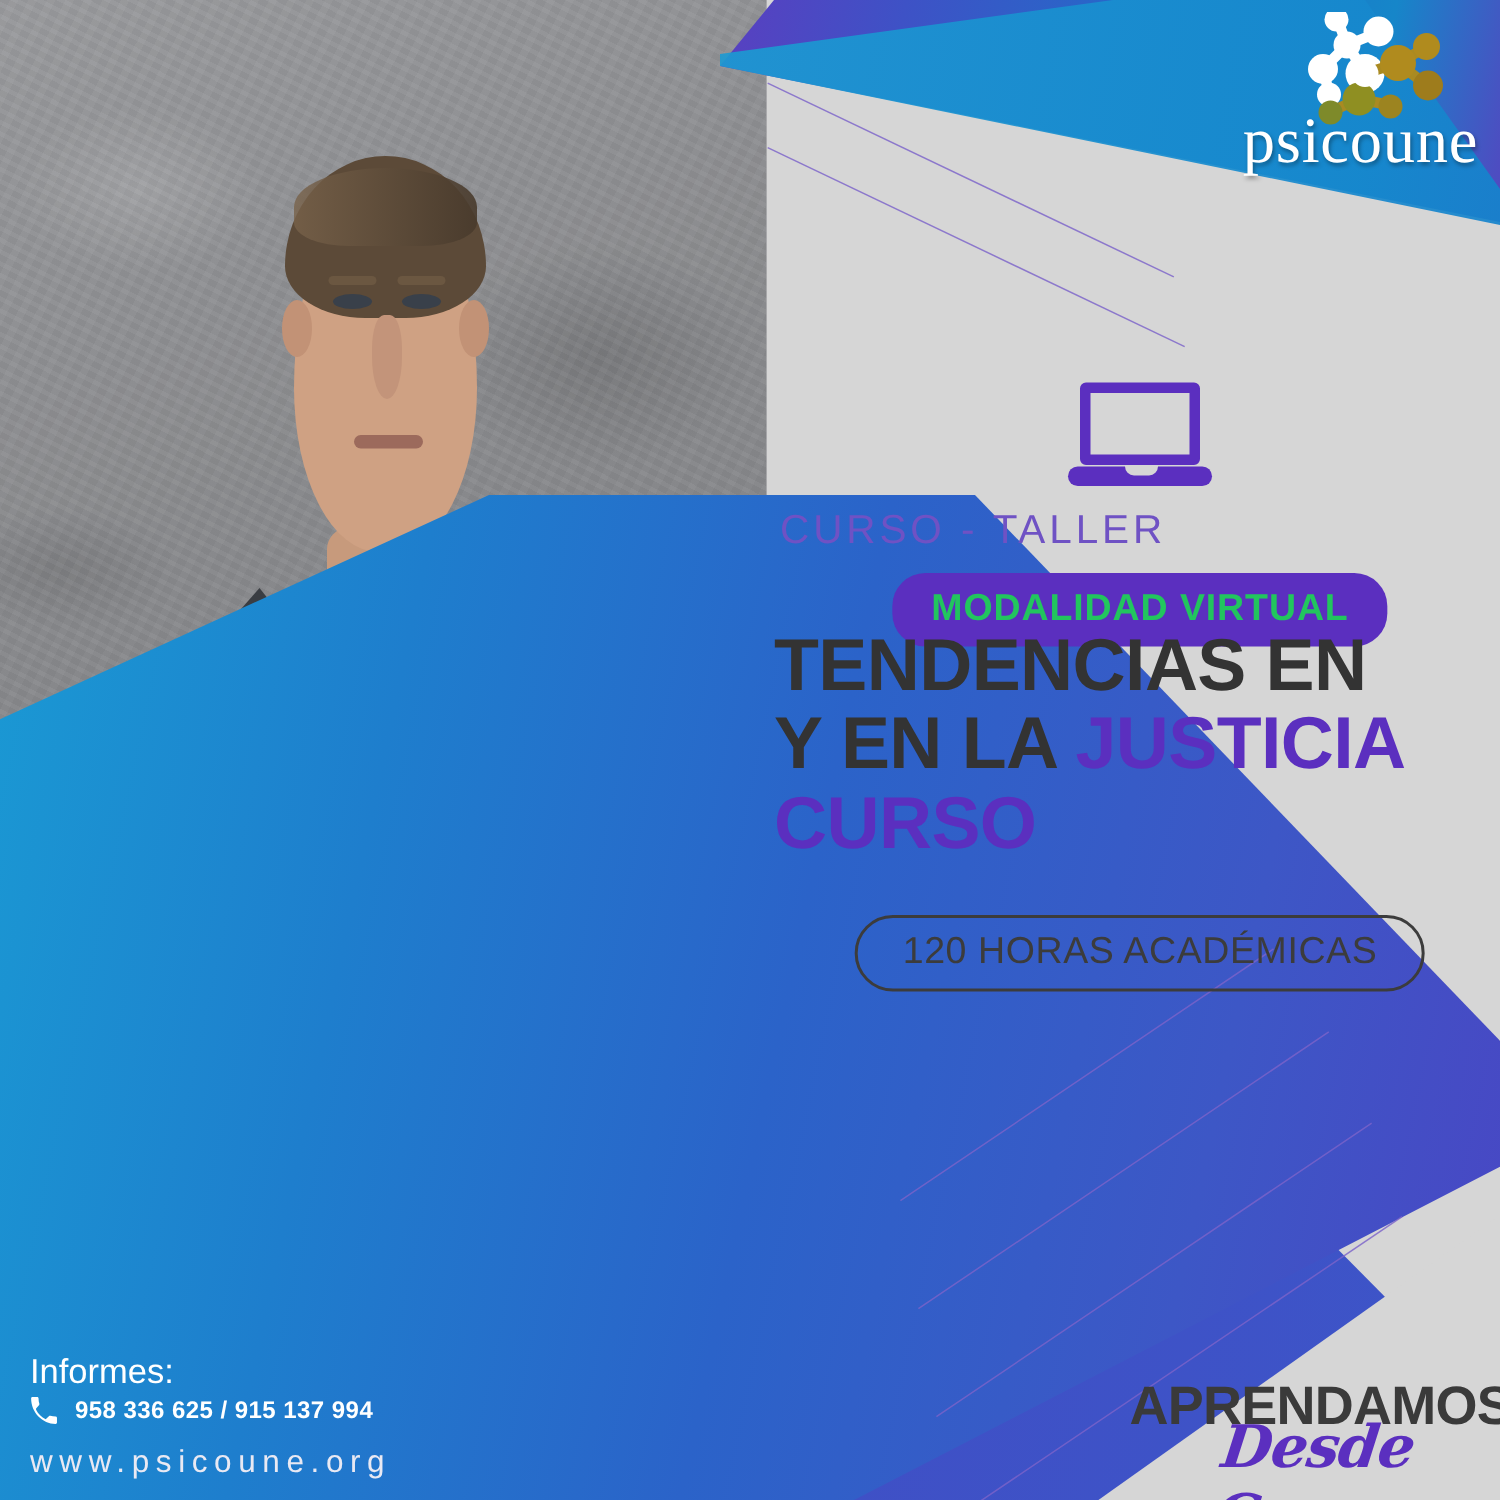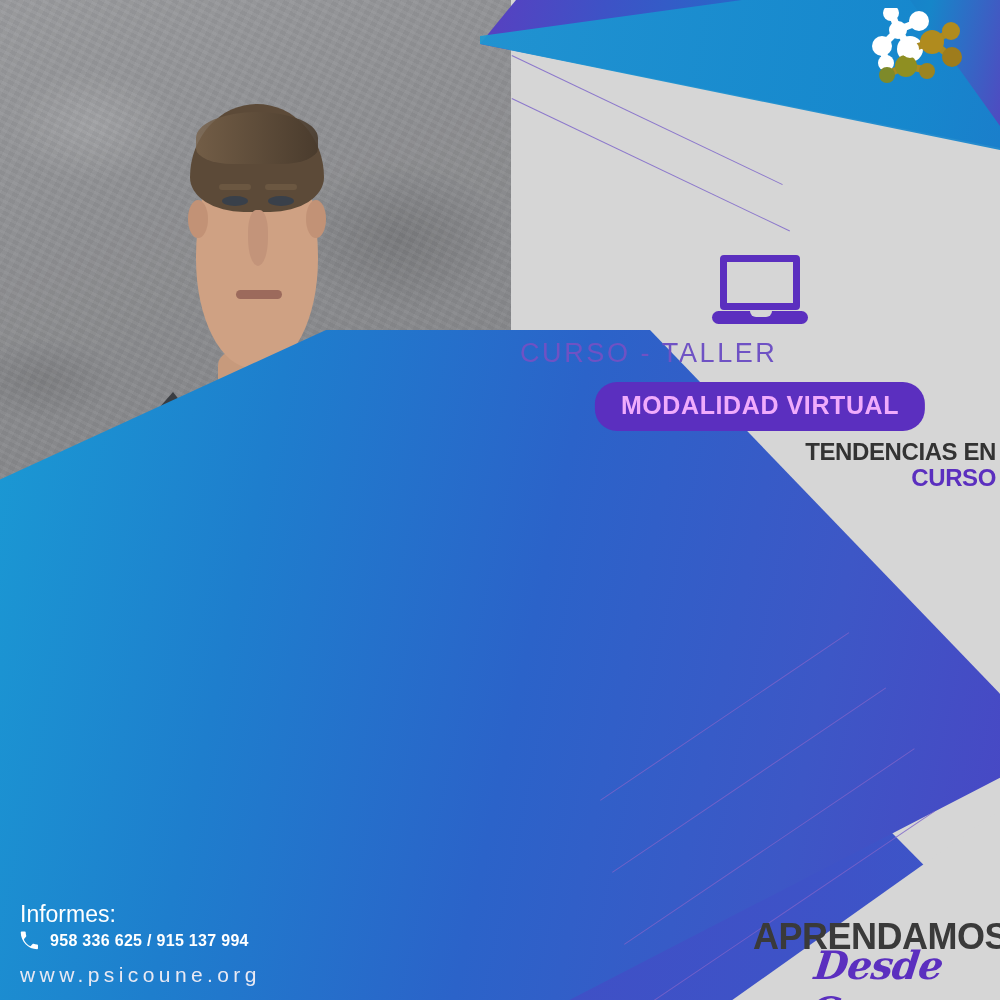--- a/index.html
+++ b/index.html
@@ -120,26 +120,26 @@
   .laptop .screen{position:absolute;left:8px;top:0;width:80px;height:55px;border:7px solid #5b2fbf;border-radius:4px;box-sizing:border-box;background:transparent;}
   .laptop .base{position:absolute;left:0;top:56px;width:96px;height:13px;background:#5b2fbf;border-radius:7px;}
   .laptop .notch{position:absolute;left:38px;top:55px;width:22px;height:7px;background:#d6d6d6;border-radius:0 0 6px 6px;}
 
   .kicker{
     position:absolute;left:0;right:0;top:338px;text-align:left;
     font-size:27px;letter-spacing:2.6px;color:#6f52c4;font-weight:400;
   }
   .badge{
     position:absolute;left:50%;top:382px;transform:translateX(-50%);
-    background:#5b2fbf;color:#f0abfc;border-radius:22px;
+    background:#5b2fbf;color:#22c55e;border-radius:22px;
     padding:9px 26px 11px;font-size:25px;font-weight:bold;letter-spacing:.6px;white-space:nowrap;
   }
   .title{
-    position:absolute;left:-4px;right:4px;top:439px;text-align:right;
-    font-size:24px;font-weight:bold;line-height:1.07;letter-spacing:-.4px;color:#333333;
+    position:absolute;left:-4px;right:4px;top:418px;text-align:left;
+    font-size:49px;font-weight:bold;line-height:1.07;letter-spacing:-.4px;color:#333333;
   }
   .title .pp{color:#5b2fbf;}
   .hours{
     position:absolute;left:50%;top:610px;transform:translateX(-50%);
     border:2px solid #3c3c3c;border-radius:26px;color:#3c3c3c;
     padding:8px 30px 10px;font-size:25px;letter-spacing:.4px;white-space:nowrap;
   }
 
   
   .logo{position:absolute;left:810px;top:8px;width:185px;height:115px;}
@@ -238,39 +238,42 @@
         <path d="M96 58 L116 62"></path>
       </g>
       <circle cx="122" cy="34" r="12" fill="#b08b1e"></circle>
       <circle cx="141" cy="23" r="9" fill="#b08b1e"></circle>
       <circle cx="142" cy="49" r="10" fill="#9e7c1c"></circle>
       <circle cx="96" cy="58" r="11" fill="#8f8f22"></circle>
       <circle cx="77" cy="67" r="8" fill="#7e8a2a"></circle>
       <circle cx="117" cy="63" r="8" fill="#9c8420"></circle>
       <circle cx="100" cy="41" r="9" fill="#ffffff"></circle>
     </svg>
+    <div class="logo-word">psicoune</div>
   </div>
 
   <div class="content">
 
     <div class="laptop">
       <div class="screen"></div>
       <div class="base"></div>
       <div class="notch"></div>
     </div>
 
     <div class="kicker">CURSO - TALLER</div>
 
     <div class="badge">MODALIDAD VIRTUAL</div>
 
     <div class="title">
       <div>TENDENCIAS EN</div>
+      <div><span>Y EN LA </span><span class="pp">JUSTICIA</span></div>
       <div class="pp">CURSO</div>
     </div>
 
+    <div class="hours">120 HORAS ACADÉMICAS</div>
   </div>
 
   <div class="informes">Informes:</div>
   <div class="phone-row">
     <svg width="22" height="22" viewBox="0 0 24 24">
       <path fill="#ffffff" d="M6.6 10.8c1.5 3 4 5.4 7 6.9l2.3-2.3c.3-.3.7-.4 1.1-.3 1.2.4 2.5.6 3.8.6.6 0 1 .4 1 1V20c0 .6-.4 1-1 1C11.3 21 3 12.7 3 2.5c0-.6.4-1 1-1h3.4c.6 0 1 .4 1 1 0 1.3.2 2.6.6 3.8.1.4 0 .8-.3 1.1l-2.1 2.4z"></path>
     </svg>
     <span class="phone-num">958 336 625 / 915 137 994</span>
   </div>
   <div class="web">www.psicoune.org</div>

